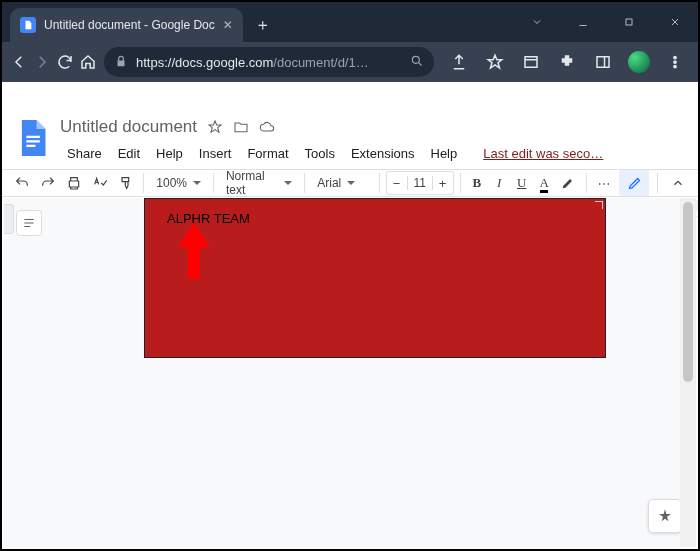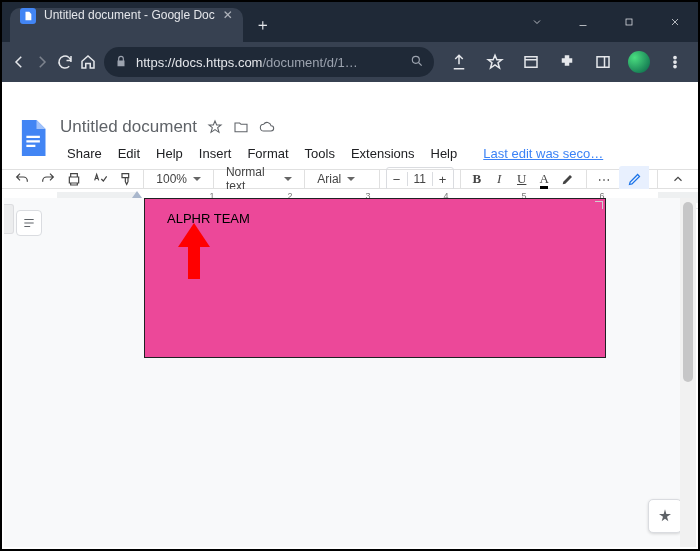--- a/index.html
+++ b/index.html
@@ -1,21 +1,21 @@
 <!DOCTYPE html>
 <html><head>
 <meta charset="utf-8">
 <style>
   * { box-sizing: border-box; margin: 0; padding: 0; font-family: Arial, "Segoe UI", sans-serif; }
   html, body { width: 700px; height: 551px; overflow: hidden; background: #fff; }
   body { border: 2px solid #000; position: relative; }
 
   
   .titlebar { height: 40px; background: #1f2937; display: flex; align-items: flex-end; color: #cbd5e1; }
-  .tab { height: 34px; background: #374151; border-top-left-radius: 10px; border-top-right-radius: 10px; display: flex; align-items: flex-start; padding: 0 10px; margin-left: 8px; min-width: 220px; color: #e5e7eb; font-size: 12px; gap: 8px; }
+  .tab { height: 34px; background: #374151; border-top-left-radius: 10px; border-top-right-radius: 10px; display: flex; align-items: center; padding: 12px 10px; margin-left: 8px; min-width: 220px; color: #e5e7eb; font-size: 12px; gap: 8px; }
   .tab .favicon { width: 16px; height: 16px; background: #4285f4; border-radius: 3px; display:flex;align-items:center;justify-content:center;}
   .tab .favicon svg { width:10px; height:10px; fill:#fff;}
   .tab .close { margin-left: auto; opacity:.7; }
   .newtab { width: 28px; height: 28px; display:flex; align-items:center; justify-content:center; color:#e5e7eb; margin-left:6px; margin-bottom:3px;}
   .win-controls { margin-left:auto; display:flex; height:40px; }
   .win-btn { width:46px; display:flex; align-items:center; justify-content:center; color:#e5e7eb; }
   .win-btn svg { width:12px; height:12px; stroke:#e5e7eb; stroke-width:1.5; fill:none; }
 
   
   .addrbar { height: 40px; background:#374151; display:flex; align-items:center; padding:0 6px; gap:2px; }
@@ -35,32 +35,32 @@
   .docs-header { height:60px; background:#fff; display:flex; align-items:flex-start; padding:6px 12px 0 12px; gap:10px;margin-top:27px; }
   .docs-logo { width:36px; height:42px; display:flex; align-items:center; justify-content:center; margin-top:2px;}
   .docs-logo svg { width:28px; height:36px; }
   .docs-title-area { display:flex; flex-direction:column; }
   .title-row { display:flex; align-items:center; gap:10px; height:24px;}
   .doc-title { font-size:17px; color:#5f6368; }
   .title-icon { color:#5f6368; display:flex; }
   .title-icon svg { width:16px; height:16px; fill:none; stroke:#5f6368; stroke-width:1.6; }
   .menubar { display:flex; gap:2px; margin-top:4px; font-size:13px; color:#202124; align-items:center;}
   .menubar span { padding:3px 7px; border-radius:4px; cursor:default;}
-  .last-edit { margin-left:10px; font-size:13px; color:#3b82f6; text-decoration:underline; }
+  .last-edit { margin-left:10px; font-size:13px; color:#7f1d1d; text-decoration:underline; }
   .header-right { margin-left:auto; display:flex; align-items:center; gap:12px; padding-top:8px;}
   .hr-btn { width:34px; height:34px; display:flex; align-items:center; justify-content:center; border-radius:50%;}
   .hr-btn svg { width:20px; height:20px; stroke:#5f6368; fill:none; stroke-width:1.8;}
   .meet-badge { width:30px; height:24px; border-radius:4px; background:#fff; border:1px solid #dadce0; display:flex; align-items:center; justify-content:center; position:relative;}
   .meet-inner { width:16px; height:14px; background:linear-gradient(135deg,#fbbc04 0 33%,#ea4335 33% 66%,#34a853 66% 100%); border-radius:2px;}
   .meet-caret { position:absolute; right:-12px; top:7px; width:0;height:0;border-left:5px solid transparent;border-right:5px solid transparent;border-top:5px solid #5f6368;}
   .share-btn { height:34px; background:#1a73e8; color:#fff; border-radius:4px; display:flex; align-items:center; padding:0 14px; font-size:13px; font-weight:500; gap:6px;}
   .share-btn svg { width:14px; height:14px; fill:#fff; }
 
   
-  .toolbar { height:20px; border-top:1px solid #e0e0e0; border-bottom:1px solid #e0e0e0; background:#fff; display:flex; align-items:center; padding:0 8px; gap:2px; font-size:13px; color:#444;}
+  .toolbar { height:28px; border-top:1px solid #e0e0e0; border-bottom:1px solid #e0e0e0; background:#fff; display:flex; align-items:center; padding:0 8px; gap:2px; font-size:13px; color:#444;}
   .tb-btn { width:28px; height:28px; display:flex; align-items:center; justify-content:center; border-radius:3px; }
   .tb-btn svg { width:16px; height:16px; stroke:#444; fill:none; stroke-width:1.8; }
   .tb-sep { width:1px; height:20px; background:#e0e0e0; margin:0 4px;}
   .tb-combo { height:24px; display:flex; align-items:center; padding:0 6px; gap:6px; font-size:12px; color:#444;}
   .tb-combo .caret { width:0;height:0;border-left:4px solid transparent;border-right:4px solid transparent;border-top:4px solid #666;}
   .tb-fontsize { display:flex; align-items:center; height:24px; border:1px solid #dadce0; border-radius:3px;}
   .tb-fontsize .pm { width:20px; text-align:center; }
   .tb-fontsize .val { width:26px; text-align:center; border-left:1px solid #dadce0; border-right:1px solid #dadce0; font-size:12px;}
   .tb-letter { width:24px; text-align:center; font-family:"Times New Roman",serif;}
   .bold { font-weight:bold; }
@@ -85,21 +85,21 @@
   .ruler-marker { position:absolute; top:10px; width:0; height:0; }
   .ruler-marker.down { border-left:5px solid transparent; border-right:5px solid transparent; border-top:7px solid #4f81e6; transform:translateX(-5px);}
   .ruler-marker.tri { border-left:5px solid transparent; border-right:5px solid transparent; border-bottom:7px solid #a9b7cc; top:2px; transform:translateX(-5px);}
 
   
   .canvas { position:absolute; top:196px; bottom:2px; left:2px; right:2px; background:#f8f9fa; }
   .side-pill { position:absolute; left:12px; top:12px; width:26px; height:26px; border:1px solid #dadce0; border-radius:4px; background:#fff; display:flex; align-items:center; justify-content:center;}
   .side-pill svg { width:14px; height:14px; stroke:#5f6368; fill:none; stroke-width:1.8;}
   .tab-handle { position:absolute; left:0; top:6px; width:10px; height:30px; background:#ecedee; border:1px solid #dcdde0; border-left:none; border-radius:0 3px 3px 0;}
 
-  .page { position:absolute; left:140px; top:0; width:462px; height:160px; background:#ec4899; border:1px solid #202124; }
+  .page { position:absolute; left:140px; top:0; width:462px; height:160px; background:#b91c1c; border:1px solid #202124; }
   .page-inner { position:absolute; left:22px; top:12px; right:12px; color:#000; font-size:13px; font-family:Arial;}
   .page-corner { position:absolute; right:2px; top:2px; width:8px; height:8px; }
   .page-corner::before,.page-corner::after { content:""; position:absolute; background:#cfcfcf;}
   .page-corner::before { right:0; top:0; width:8px; height:1px;}
   .page-corner::after { right:0; top:0; width:1px; height:8px;}
 
   .arrow { position:absolute; left:168px; top:25px; pointer-events:none;}
   .arrow svg { width:44px; height:56px; }
 
   .explore { position:absolute; right:14px; bottom:14px; width:34px; height:34px; background:#fff; border:1px solid #dadce0; border-radius:5px; box-shadow:0 1px 3px rgba(0,0,0,.15); display:flex; align-items:center; justify-content:center;}
@@ -164,21 +164,21 @@
     </div>
   <div class="nav-btn">
       <svg viewBox="0 0 24 24">
         <path d="M4 11l8-7 8 7v9h-5v-6h-6v6H4z"></path>
       </svg>
     </div>
   <div class="url-pill">
     <span class="lock"><svg viewBox="0 0 24 24">
           <path d="M7 11V8a5 5 0 0110 0v3h1v10H6V11h1zm2 0h6V8a3 3 0 00-6 0v3z"></path>
         </svg></span>
-    <span class="url-text"><span class="secure">https://docs.https.com</span><span>/document/d/1…</span></span>
+    <span class="url-text"><span class="secure">https://docs.google.com</span><span>/document/d/1…</span></span>
     <span class="search"><svg viewBox="0 0 24 24">
           <circle cx="10" cy="10" r="6"></circle>
           <path d="M20 20l-5-5"></path>
         </svg></span>
   </div>
   <div class="right-icons">
     <div class="nav-btn">
         <svg viewBox="0 0 24 24">
           <path d="M12 3v12M7 8l5-5 5 5M5 21h14"></path>
         </svg>

